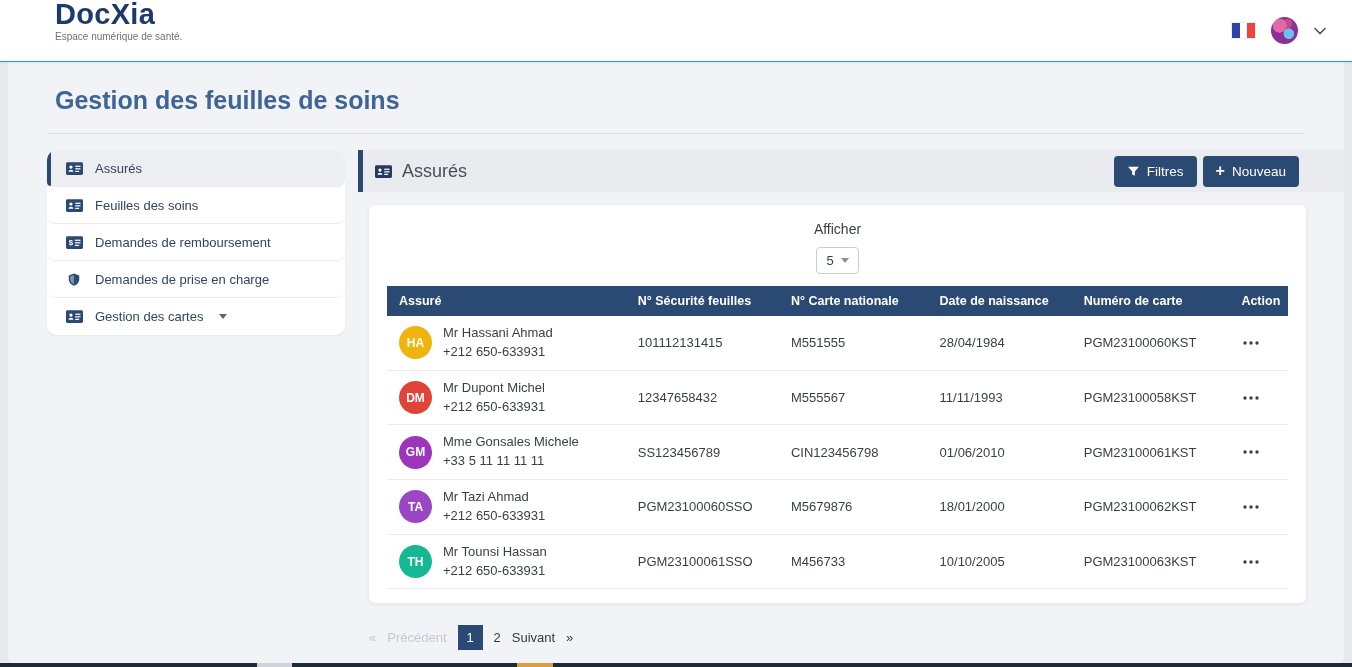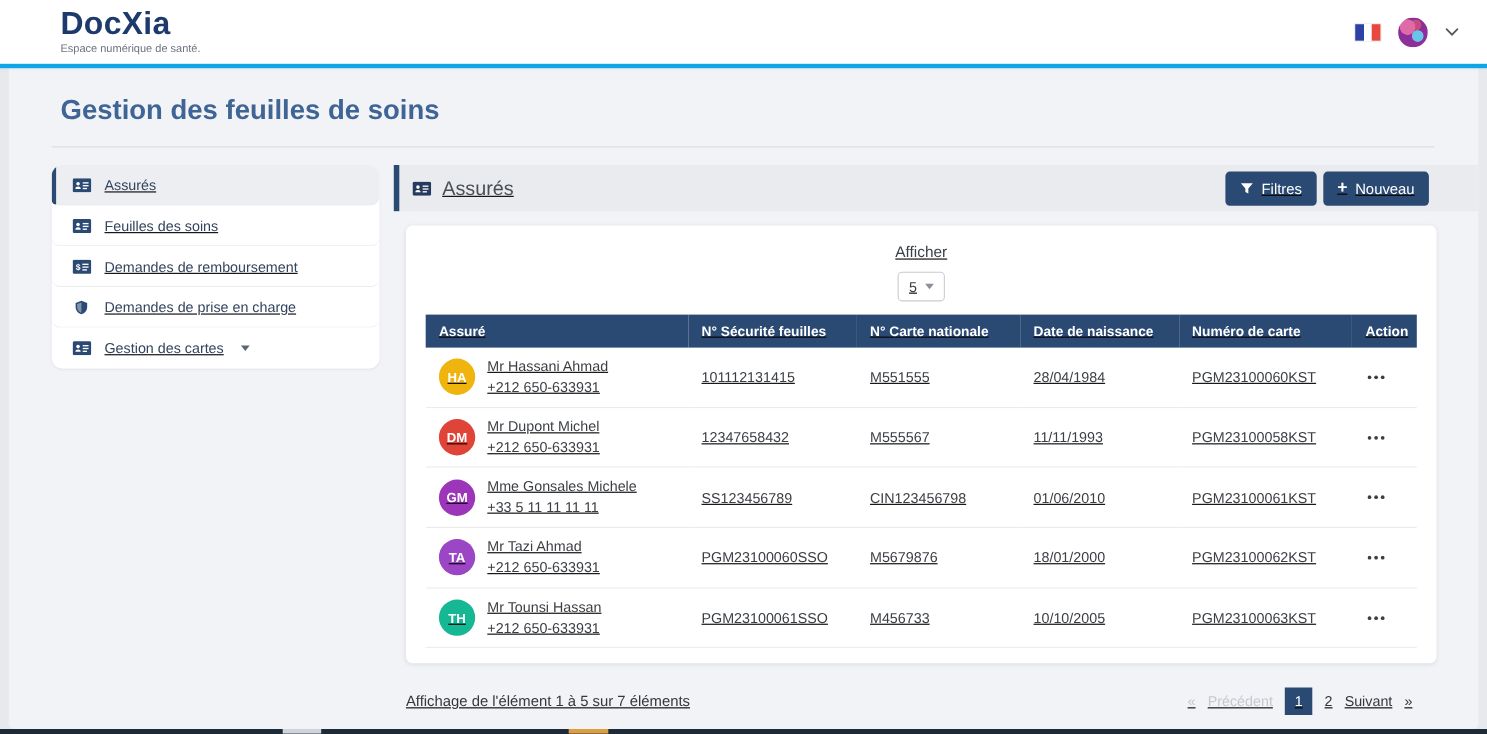--- a/index.html
+++ b/index.html
@@ -5,23 +5,23 @@
   * { box-sizing: border-box; }
   html,body { margin:0; padding:0; }
   body {
     width:1352px; height:667px; overflow:hidden;
     background:#e7e9ec;
     font-family:"Liberation Sans", sans-serif;
     position:relative;
   }
   
   .topbar {
-    height:62px; background:#fff; border-bottom:4px solid #0ea5e9;
+    height:62px; background:#fff; border-bottom:1px solid #0ea5e9;
     box-shadow:0 1px 3px rgba(0,0,0,.06);
-    display:flex; align-items:center; justify-content:space-between;
+    display:flex; justify-content:space-between;
     padding:0 26px 0 55px; position:relative; z-index:2;
   }
   .brand-name { font-size:29px; font-weight:bold; color:#1e3a6d; line-height:1; letter-spacing:.3px; cursor:pointer; }
   .brand-tagline { font-size:10px; color:#6a7280; margin-top:2px; }
   .header-right { display:flex; align-items:center; gap:16px; }
   .flag { width:23px; height:15px; display:flex; box-shadow:0 0 0 1px #eceef0; cursor:pointer; }
   .flag span { flex:1; }
   .avatar {
     width:27px; height:27px; border-radius:50%; cursor:pointer;
     background:
@@ -31,21 +31,21 @@
       #8c2f9b;
   }
   .chev { display:flex; cursor:pointer; }
   
   .wrapper {
     margin:0 8px; background:#f2f3f6; min-height:601px;
     border-radius:0 0 6px 6px; padding:24px 0 0 39px;
   }
   .page-title { margin:0 0 0 8px; font-size:25px; color:#3f6496; font-weight:bold; }
   .divider { border:none; border-top:1px solid #d9dbdf; margin:18px 40px 16px 0; }
-  .content { display:flex; align-items:flex-start;text-decoration:underline; }
+  .content { display:flex; align-items:flex-start; }
   
   .sidebar { width:298px; background:#fff; border-radius:10px; box-shadow:0 1px 2px rgba(0,0,0,.05); overflow:hidden; flex:0 0 298px; }
   .side-item {
     position:relative; display:flex; align-items:center; gap:12px;
     height:37px; padding:0 14px 0 18px; border-bottom:1px solid #ecedf0;
     font-size:13px; color:#33445c; cursor:pointer; background:#fff; border-radius:8px;
   }
   .side-item:last-child { border-bottom:none; }
   .side-item.active { background:#eceef2; }
   .side-item.active::before {
@@ -370,21 +370,20 @@
                       </svg>
                     </span>
                   </button>
                 </td>
               </tr>
             </tbody>
         </table>
       </div>
 
       <div class="table-footer">
-        <span class="summary">Affichage de l'élément 1 à 5 sur 7 éléments</span>
         <div class="pagination" id="pagination">
             <span class="pg-dim">«</span>
             <span class="pg-dim">Précédent</span>
             <span class="pg-active">1</span>
             <span class="pg-item">2</span>
             <span class="pg-item">Suivant</span>
             <span class="pg-item">»</span>
           </div>
       </div>
     </main>

